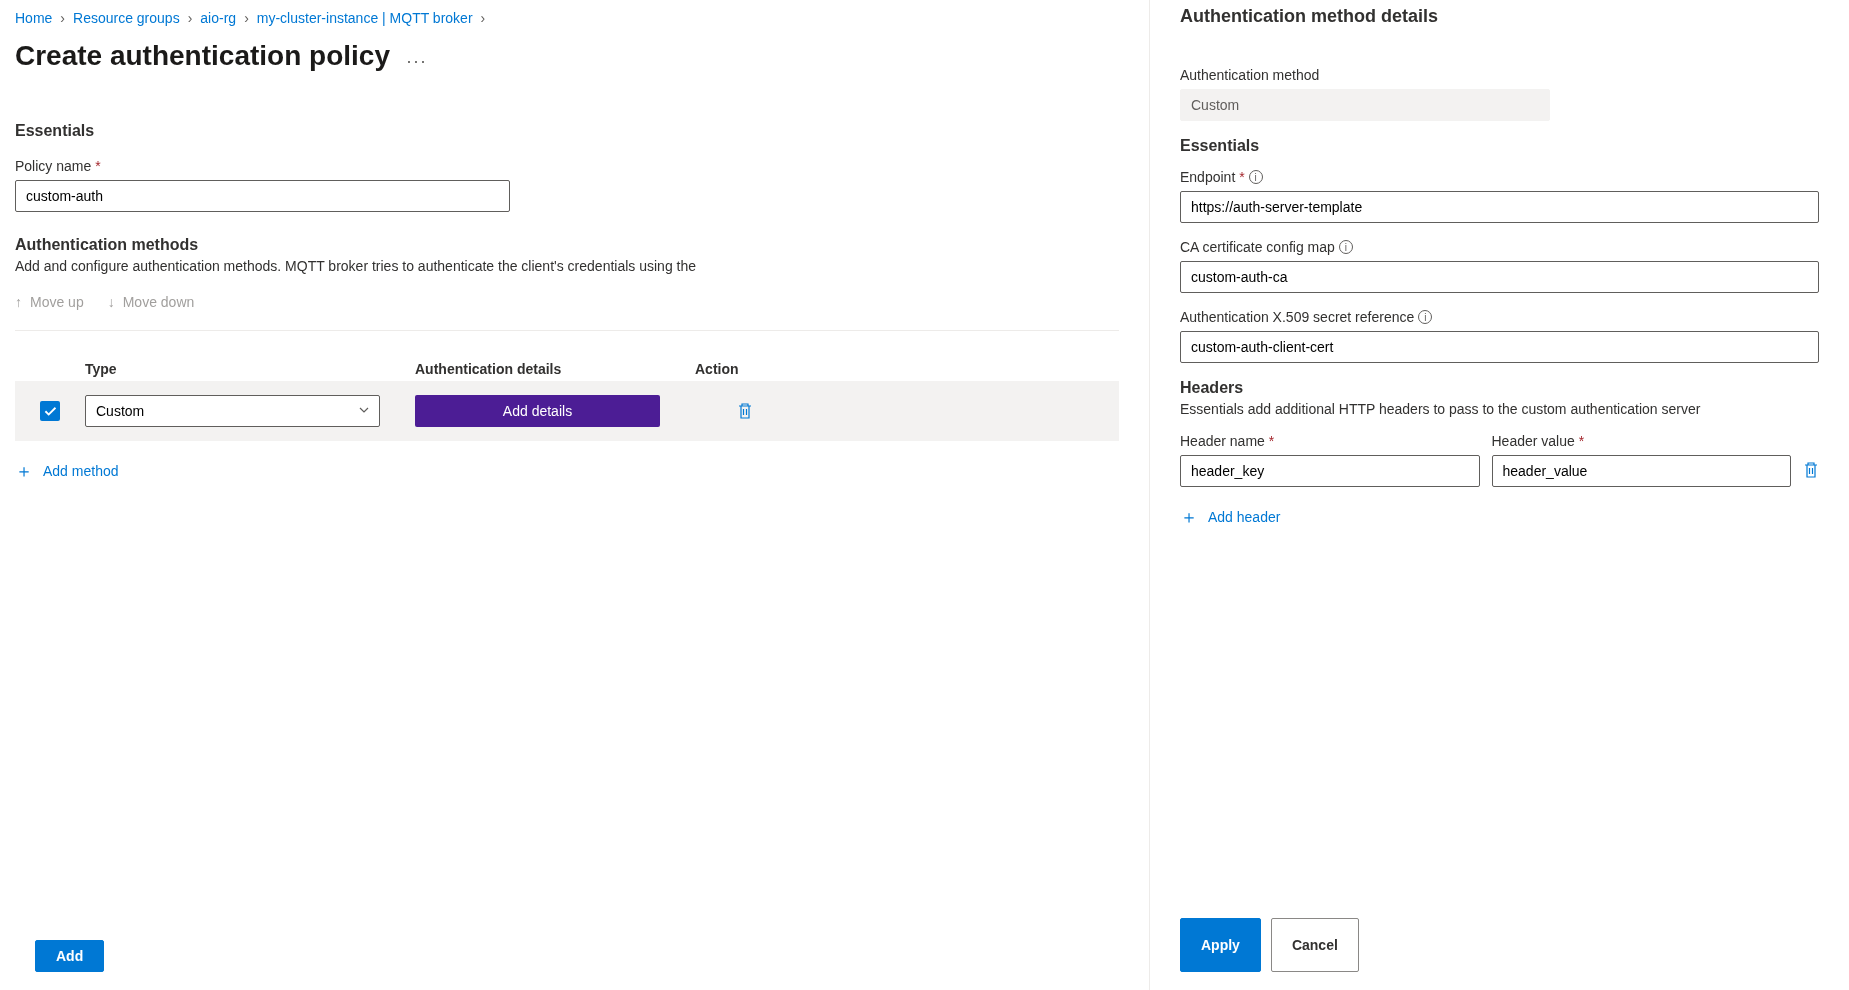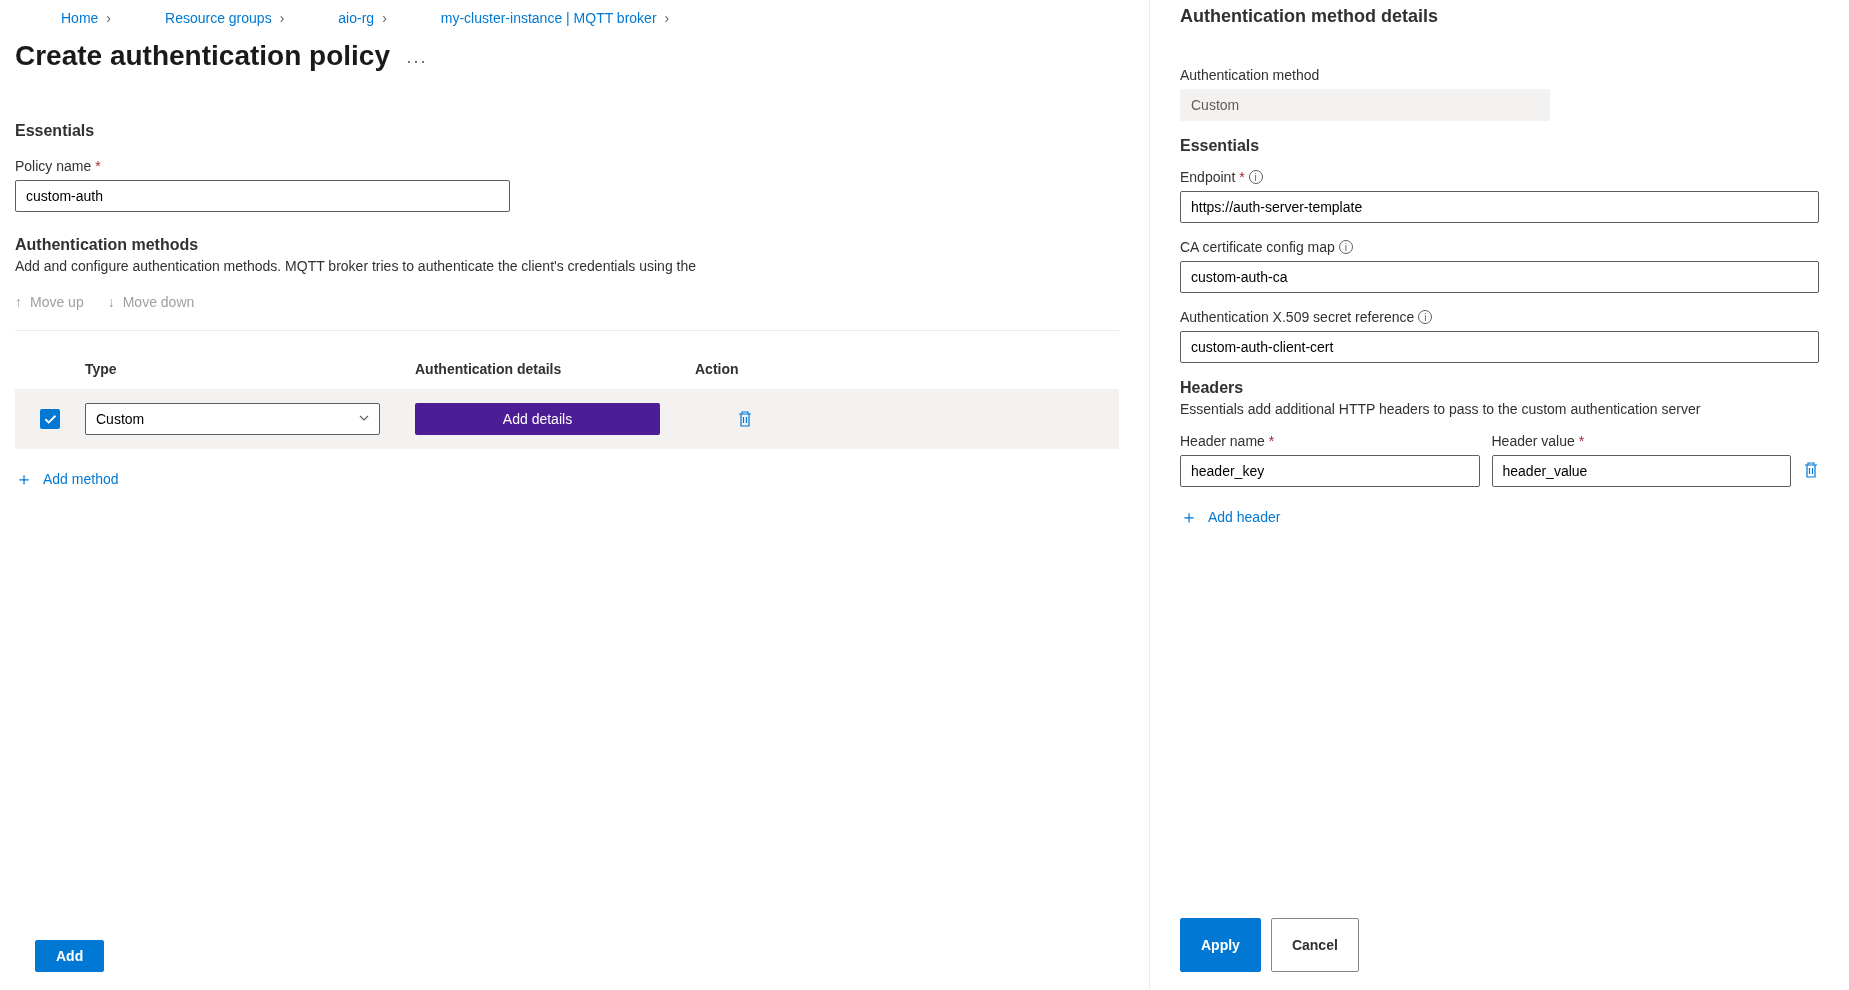--- a/index.html
+++ b/index.html
@@ -28,21 +28,20 @@
       align-items: center;
       gap: 8px;
       font-size: 14px;
       margin-bottom: 14px;
       flex-wrap: wrap;
     }
     .breadcrumb a {
       color: #0078d4;
       text-decoration: none;
       cursor: pointer;
-      margin-left: 46px;
     }
     .breadcrumb .sep {
       color: #605e5c;
     }
     .page-title-row {
       display: flex;
       align-items: flex-end;
       gap: 16px;
       margin-bottom: 50px;
     }
@@ -126,21 +125,21 @@
       border: none;
       border-top: 1px solid #edebe9;
       margin-bottom: 20px;
     }
     .methods-table {
       width: 100%;
     }
     .table-header {
       display: grid;
       grid-template-columns: 70px 330px 280px 100px;
-      padding: 10px 0 12px 0;
+      padding: 10px 0 4px 0;
       font-weight: 600;
       font-size: 14px;
     }
     .table-row {
       display: grid;
       grid-template-columns: 70px 330px 280px 100px;
       align-items: center;
       padding: 14px 0;
       background: #f3f2f1;
     }

